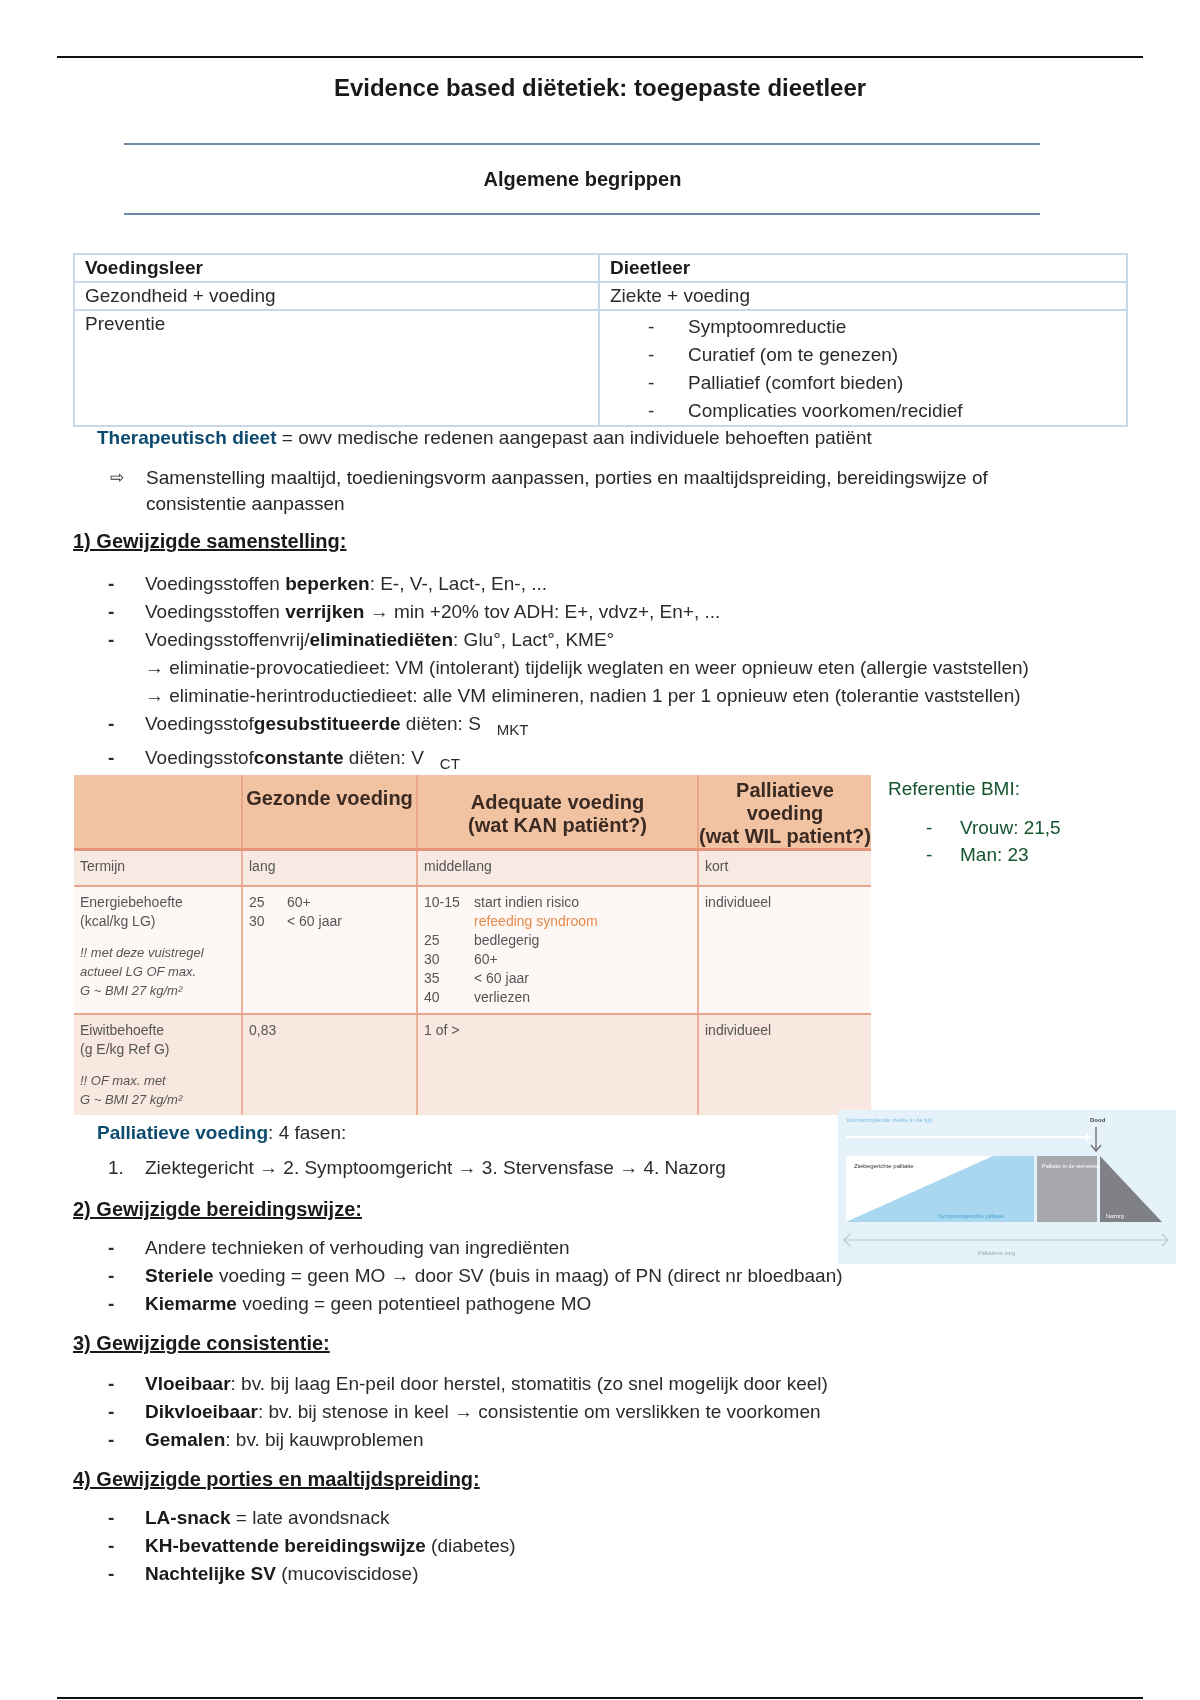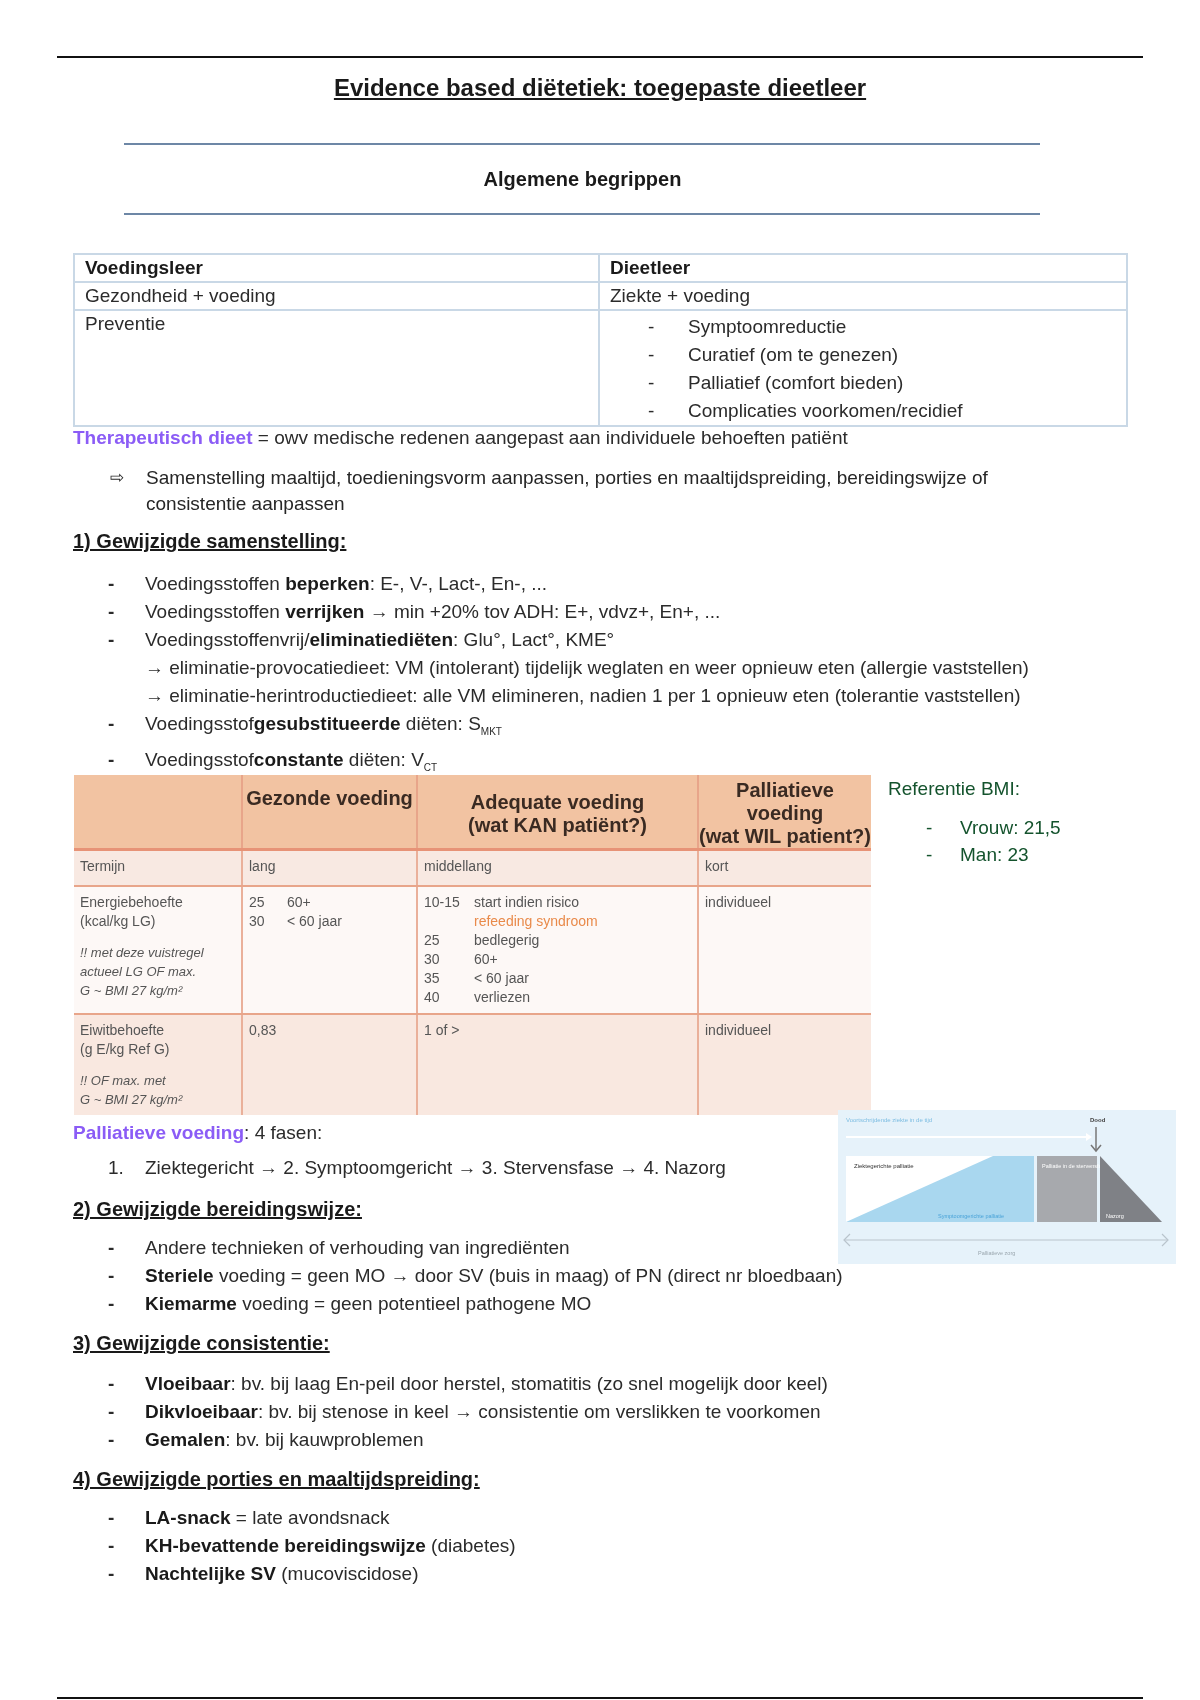--- a/index.html
+++ b/index.html
@@ -3,49 +3,49 @@
 <meta charset="utf-8">
 <style>
   * { box-sizing: border-box; margin: 0; padding: 0; }
   html, body { width: 1200px; height: 1700px; background: #ffffff; }
   body { position: relative; font-family: "Liberation Sans", sans-serif; color: #262626; overflow: hidden; }
 
   .hrule-top { position: absolute; left: 57px; top: 56px; width: 1086px; height: 2px; background: #111; }
   .hrule-bottom { position: absolute; left: 57px; top: 1697px; width: 1086px; height: 2px; background: #111; }
 
   .doc-title { position: absolute; left: 0; top: 74px; width: 1200px; text-align: center;
-    font-size: 24px; font-weight: bold; text-decoration: underline; color: #1a1a1a; }
+    font-size: 24px; font-weight: bold; color: #1a1a1a; }
 
   .blue-line { position: absolute; left: 124px; width: 916px; height: 2px; background: #6d87a6; }
   .section-title { position: absolute; left: 0; top: 168px; width: 1165px; text-align: center;
     font-size: 20px; font-weight: bold; color: #1a1a1a; }
 
   
   .t1 { position: absolute; left: 73px; top: 253px; width: 1055px; border-collapse: collapse; font-size: 19px; }
   .t1 td { border: 2px solid #c9d8e6; padding: 2px 10px; vertical-align: top; color: #2b2b2b; }
   .t1 .hd { font-weight: bold; color: #1a1a1a; }
   .t1 ul { list-style: none; padding-left: 38px; }
   .t1 li { line-height: 28px; position: relative; padding-left: 40px; }
   .t1 li::before { content: "-"; position: absolute; left: 0; }
 
   .para { position: absolute; left: 73px; font-size: 19px; line-height: 26px; color: #2b2b2b; }
-  .para b { color: #8b5cf6; }
+  .para b { color: #0c4a6e; margin-left: 24px; }
   .arrow-para { position: absolute; left: 110px; width: 960px; font-size: 19px; line-height: 26px; }
   .arrow-para .ic { position: absolute; left: 0; top: 0; font-size: 17px; }
   .arrow-para .txt { display: block; padding-left: 36px; }
 
   .h-sec { position: absolute; left: 73px; font-size: 20px; font-weight: bold; text-decoration: underline; color: #1a1a1a; }
 
   .blist { position: absolute; left: 108px; font-size: 19px; list-style: none; color: #2b2b2b; }
   .blist li { position: relative; padding-left: 37px; line-height: 28px; white-space: nowrap; }
   .blist li::before { content: "-"; position: absolute; left: 0; font-weight: bold; }
   .blist li.sub { padding-left: 37px; }
   .blist li.sub::before { content: ""; }
   .blist b { color: #1a1a1a; }
-  sub { font-size: 10px; }
+  sub { font-size: 15px; margin-left: 16px; }
 
   
   .t2 { position: absolute; left: 74px; top: 775px; width: 797px; border-collapse: collapse; font-size: 14px; color: #555; }
   .t2 th { background: #f2c3a2; border-right: 2px solid #e8a58a; border-bottom: 3px solid #e79377; height: 58px; font-size: 20px; color: #3a2a22; font-weight: bold; text-align: center; line-height: 23px; padding-top: 4px; }
   .t2 td { border-right: 2px solid #eab09a; border-bottom: 2px solid #e8a58a; vertical-align: top; padding: 6px 6px; line-height: 19px; }
   .t2 tr.r1 td { background: #f8e9e2; height: 36px; }
   .t2 tr.r2 td { background: #fdf8f6; height: 128px; }
   .t2 tr.r3 td { background: #f9e8e0; height: 97px; border-bottom: none; }
   .t2 .it { font-style: italic; font-size: 13px; color: #555; }
   .t2 .orange { color: #e98a4a; }

